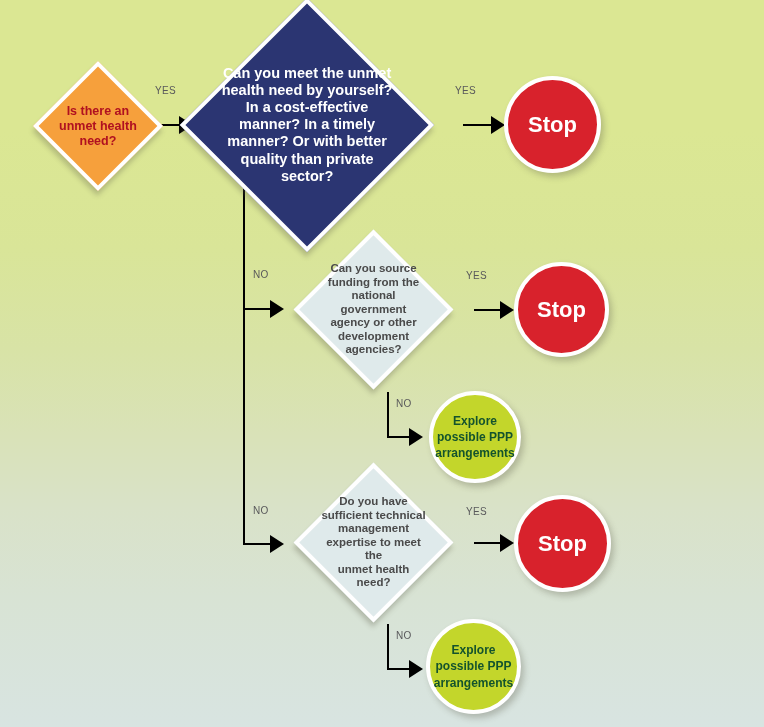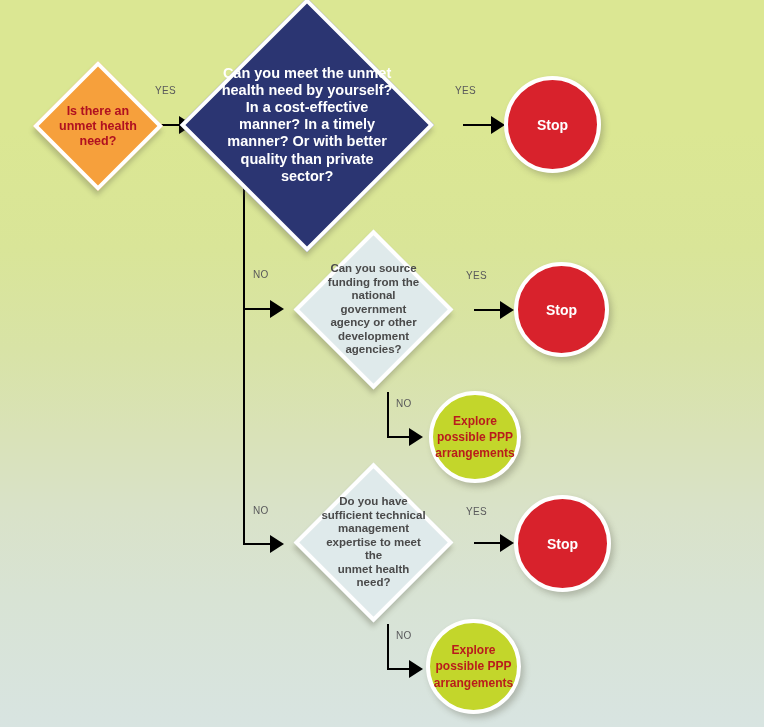--- a/index.html
+++ b/index.html
@@ -78,25 +78,25 @@
     box-sizing: border-box;
     border-radius: 50%;
     border: 4px solid #ffffff;
     box-shadow: 3px 4px 6px rgba(90,90,70,0.32);
     text-align: center;
   }
   .c-red { background: #d8222c; }
   .c-red .clabel {
     color: #ffffff;
     font-weight: bold;
-    font-size: 14px;
+    font-size: 22px;
   }
   .c-green { background: #c3d62b; }
   .c-green .clabel {
-    color: #b91c1c;
+    color: #14532d;
     font-weight: bold;
     font-size: 12px;
     line-height: 1.35;
     white-space: pre-line;
   }
 
   
   .hline, .vline {
     position: absolute;
     background: #000000;

